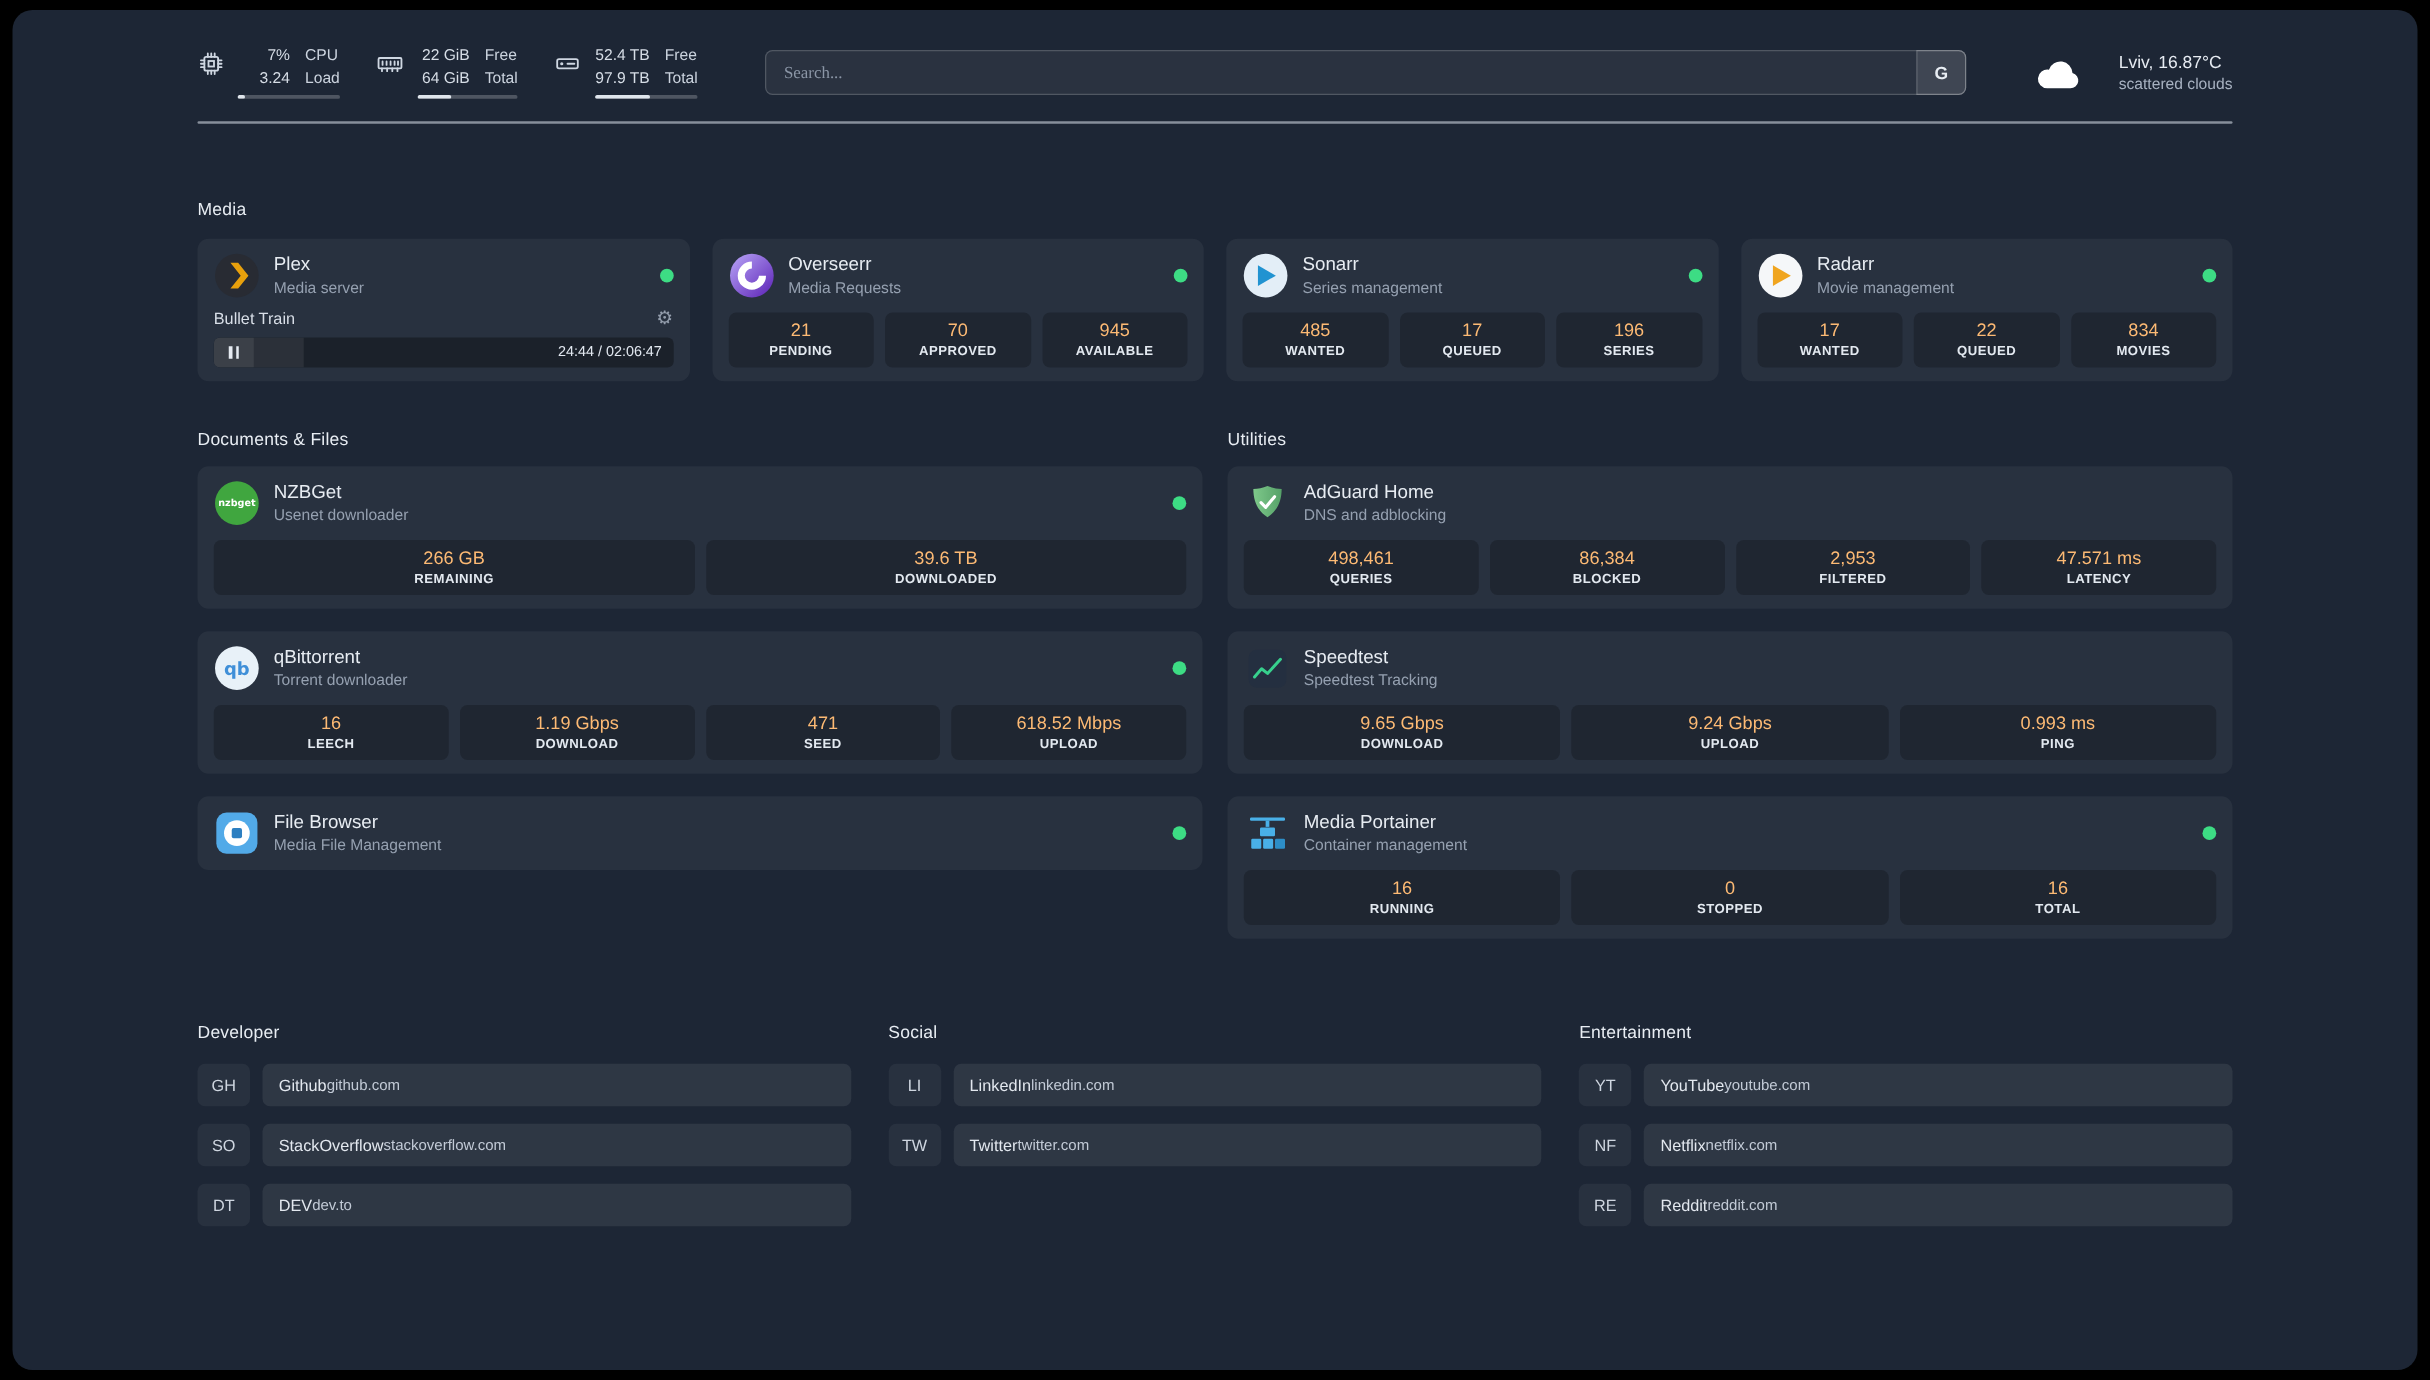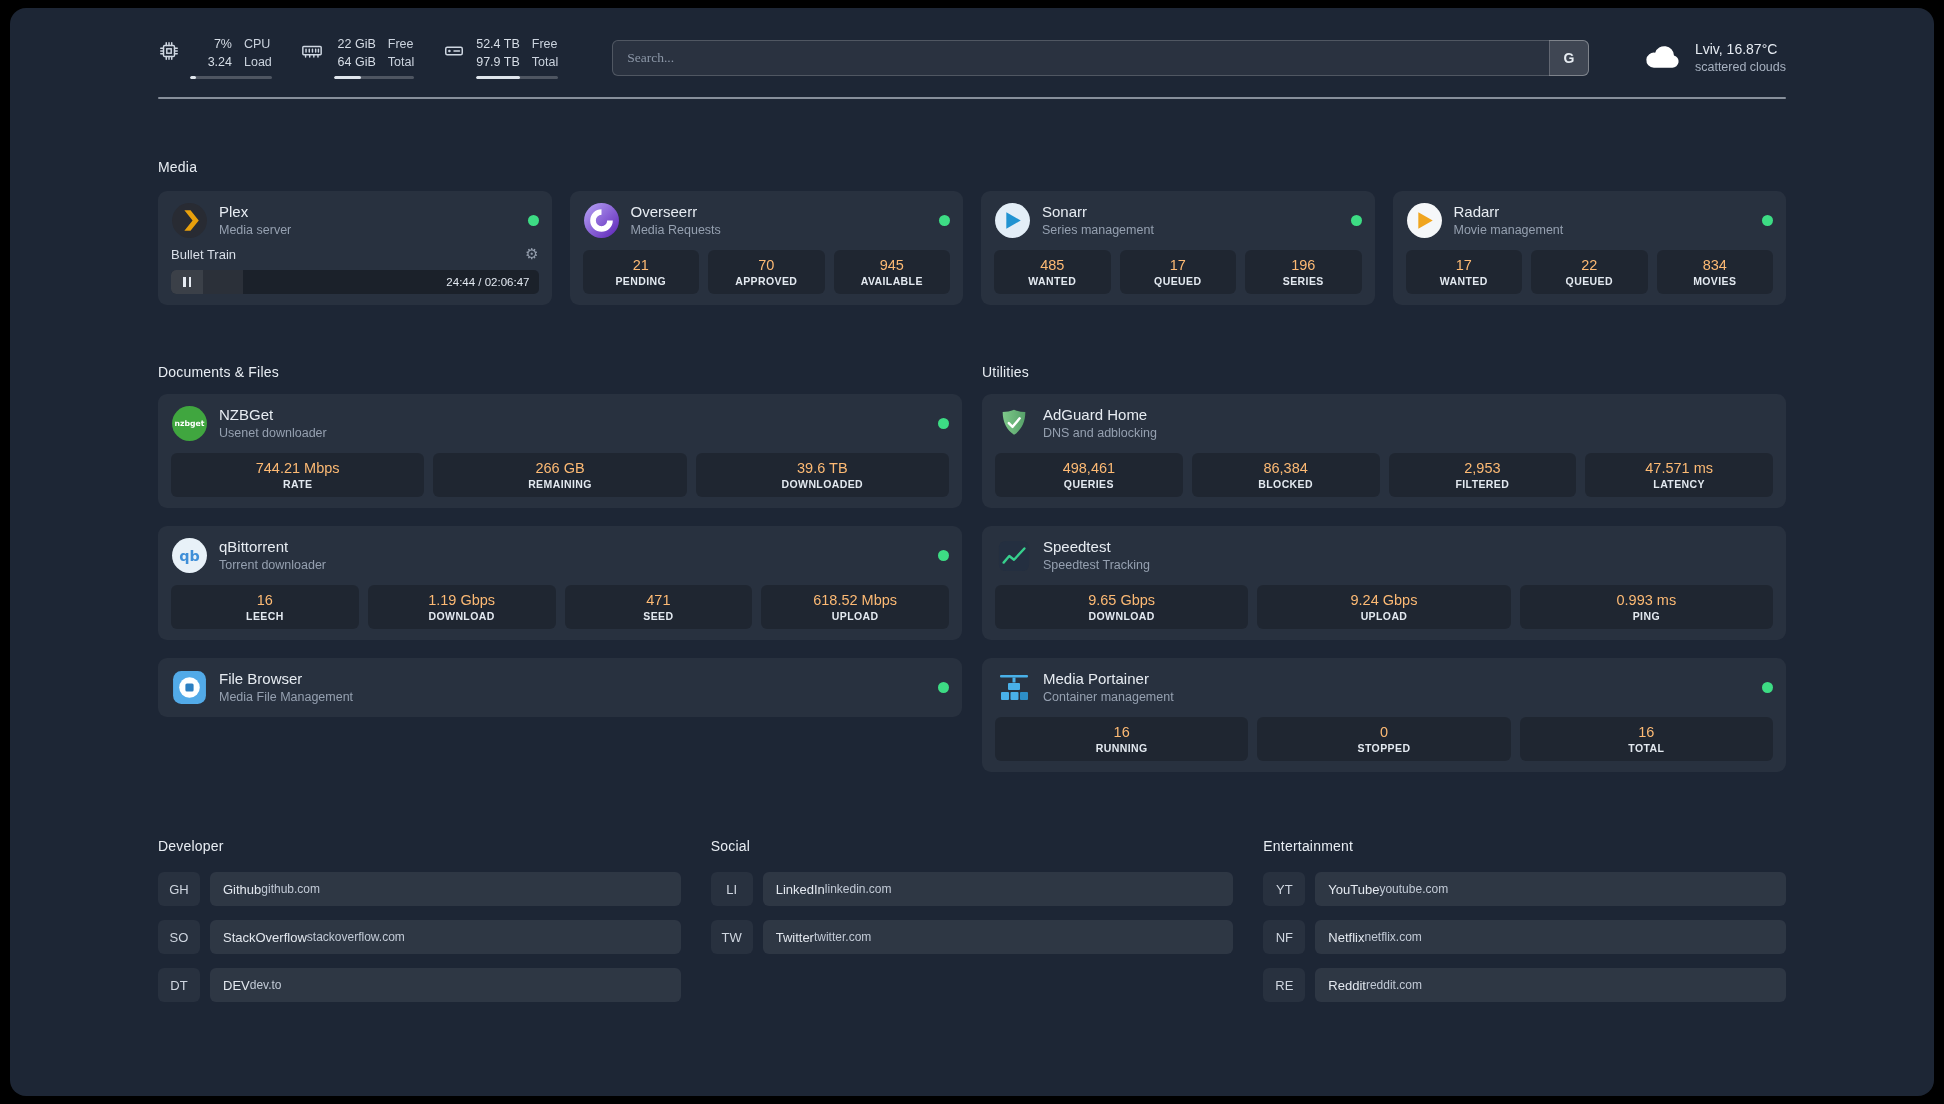--- a/index.html
+++ b/index.html
@@ -16,31 +16,31 @@
   .m-col.vals{align-items:flex-end;min-width:42px}
   .m-col.labs{color:#cbd3de}
   .m-bar{height:3px;background:rgba(255,255,255,.22);border-radius:2px;margin-top:5px;overflow:hidden}
   .m-fill{display:block;height:100%;background:#dfe5ec;border-radius:2px}
 
   .search{flex:1;position:relative;margin:0 26px;height:36px}
   .search input{width:100%;height:100%;background:rgba(255,255,255,.06);border:1px solid rgba(255,255,255,.18);border-radius:6px;color:#8b5cf6;font-size:13.5px;padding:0 54px 0 14px;outline:none;font-family:Liberation Serif, serif}
   .search input::placeholder{color:#8b96a6}
   .g-btn{position:absolute;right:0;top:0;height:100%;width:40px;background:rgba(255,255,255,.10);border:1px solid rgba(255,255,255,.18);border-radius:0 6px 6px 0;color:#e8edf3;font-size:14px;font-weight:bold;cursor:pointer;font-family:inherit}
 
-  .weather{display:flex;align-items:flex-start;gap:12px;color:#e6ebf2;cursor:pointer}
+  .weather{display:flex;align-items:flex-end;gap:28px;color:#e6ebf2;cursor:pointer}
   .w-text{display:flex;flex-direction:column;line-height:1.35}
   .w-loc{font-size:14px}
   .w-cond{font-size:12.5px;color:#a7b1c0}
 
   .divider{height:2px;background:rgba(222,229,238,.55);border-radius:1px;margin-top:18px}
 
   
   .section-title{font-size:14px;font-weight:500;color:#e8edf3;letter-spacing:.2px}
   .media-title{margin:60px 0 16px}
-  .col-title{margin:59px 0 14px}
+  .col-title{margin:38px 0 14px}
   .bm-title{margin:66px 0 18px}
 
   .grid4{display:grid;grid-template-columns:repeat(4,1fr);gap:18px}
   .columns{display:grid;grid-template-columns:1fr 1fr;gap:20px}
   .colstack .card + .card{margin-top:18px}
 
   .card{background:rgba(255,255,255,.05);border-radius:9px;padding:11px 13px;display:flex;flex-direction:column;cursor:pointer}
   .svc-head{display:flex;align-items:center;gap:11px}
   .svc-icon{width:37px;height:37px;flex:none;display:flex;align-items:center;justify-content:center;line-height:0}
   .svc-meta{display:flex;flex-direction:column}
@@ -319,24 +319,20 @@
               </svg>
           </span>
           <span class="svc-meta">
             <span class="svc-name">NZBGet</span>
             <span class="svc-sub">Usenet downloader</span>
           </span>
           <span class="dot"></span>
         </div>
         <div class="stats">
           <div class="stat">
-            <span class="stat-value">744.21 Mbps</span>
-            <span class="stat-label">RATE</span>
-          </div>
-          <div class="stat">
             <span class="stat-value">266 GB</span>
             <span class="stat-label">REMAINING</span>
           </div>
           <div class="stat">
             <span class="stat-value">39.6 TB</span>
             <span class="stat-label">DOWNLOADED</span>
           </div>
         </div>
       </div>
 

